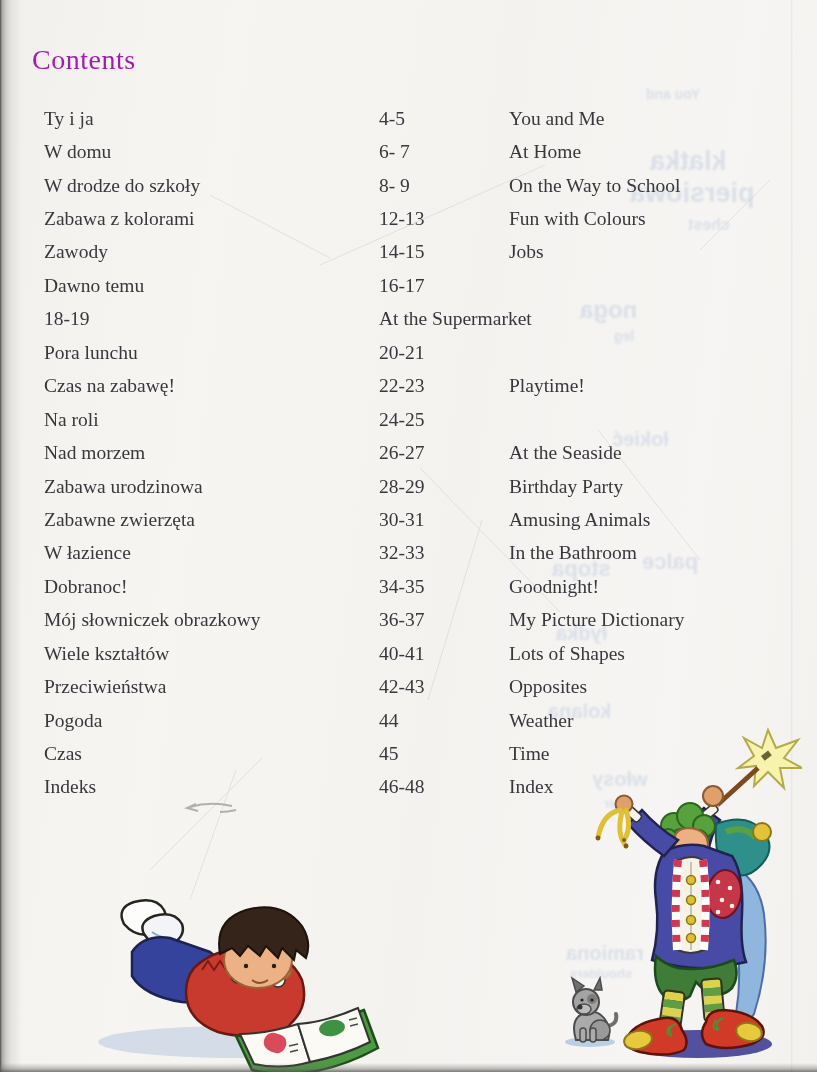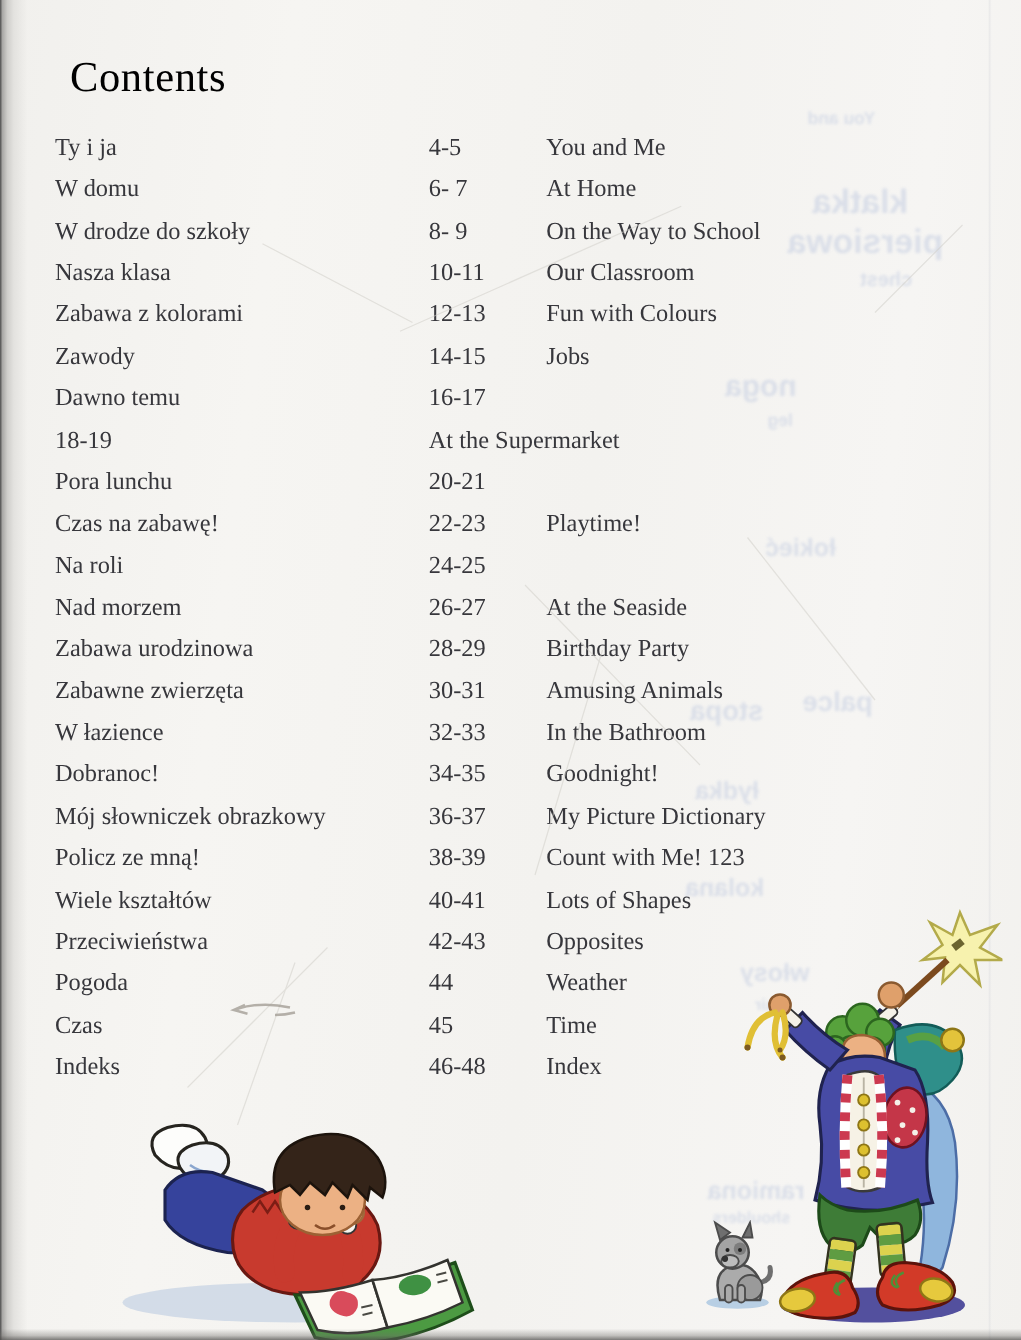--- a/index.html
+++ b/index.html
@@ -7,23 +7,23 @@
     width:817px;height:1072px;position:relative;overflow:hidden;
     background:linear-gradient(97deg,#f1f0ed 0%,#f6f5f2 25%,#f3f2ef 55%,#f6f5f3 80%,#f2f1ee 100%);
     font-family:"Liberation Serif", serif;
   }
   .edge-left{position:absolute;left:0;top:0;bottom:0;width:22px;z-index:40;pointer-events:none;
     background:linear-gradient(to right,#4c4c4c 0px,#a9a8a6 2px,#cfcecb 6px,#e3e2df 11px,rgba(246,245,242,0) 22px);}
   .edge-bottom{position:absolute;left:0;right:0;bottom:0;height:9px;z-index:41;pointer-events:none;
     background:linear-gradient(to bottom,rgba(110,108,105,0) 0%,rgba(110,108,105,.38) 60%,rgba(82,81,79,.75) 100%);}
   .crease-right{position:absolute;top:0;bottom:0;left:791px;width:2px;z-index:5;pointer-events:none;
     background:linear-gradient(to right,rgba(205,206,212,.35),rgba(228,229,233,.15));}
-  .page-title{position:absolute;left:56px;top:44px;font-size:34px;color:#000000;letter-spacing:.5px;z-index:10;}
+  .page-title{position:absolute;left:32px;top:44px;font-size:28px;color:#a21caf;letter-spacing:.5px;z-index:10;}
   .toc{position:absolute;left:44px;top:102px;width:748px;z-index:10;}
-  .toc-row{display:grid;grid-template-columns:299px 94px 1fr;height:33.45px;align-items:center;}
+  .toc-row{display:grid;grid-template-columns:299px 94px 1fr;height:33.45px;align-items:center;gap:36px;}
   .toc-row span{font-size:19.5px;color:#37373c;white-space:pre;}
   .ghost{position:absolute;font-family:"Liberation Sans",sans-serif;font-weight:bold;color:#c4cde1;
     transform:scaleX(-1);filter:blur(1.1px);opacity:.55;white-space:nowrap;z-index:2;pointer-events:none;}
   .illo{position:absolute;z-index:20;}
   .overlay{position:absolute;left:0;top:0;z-index:30;pointer-events:none;}
 </style>
 </head>
 <body>
 
 <div id="ghost-layer">
@@ -58,25 +58,20 @@
     <span>6- 7</span>
     <span>At Home</span>
   </div>
 
   <div class="toc-row">
     <span>W drodze do szkoły</span>
     <span>8- 9</span>
     <span>On the Way to School</span>
   </div>
 
-  <div class="toc-row">
-    <span>Nasza klasa</span>
-    <span>10-11</span>
-    <span>Our Classroom</span>
-  </div>
 
   <div class="toc-row">
     <span>Zabawa z kolorami</span>
     <span>12-13</span>
     <span>Fun with Colours</span>
   </div>
 
   <div class="toc-row">
     <span>Zawody</span>
     <span>14-15</span>
@@ -138,25 +133,20 @@
     <span>34-35</span>
     <span>Goodnight!</span>
   </div>
 
   <div class="toc-row">
     <span>Mój słowniczek obrazkowy</span>
     <span>36-37</span>
     <span>My Picture Dictionary</span>
   </div>
 
-  <div class="toc-row">
-    <span>Policz ze mną!</span>
-    <span>38-39</span>
-    <span>Count with Me! 123</span>
-  </div>
 
   <div class="toc-row">
     <span>Wiele kształtów</span>
     <span>40-41</span>
     <span>Lots of Shapes</span>
   </div>
 
   <div class="toc-row">
     <span>Przeciwieństwa</span>
     <span>42-43</span>

